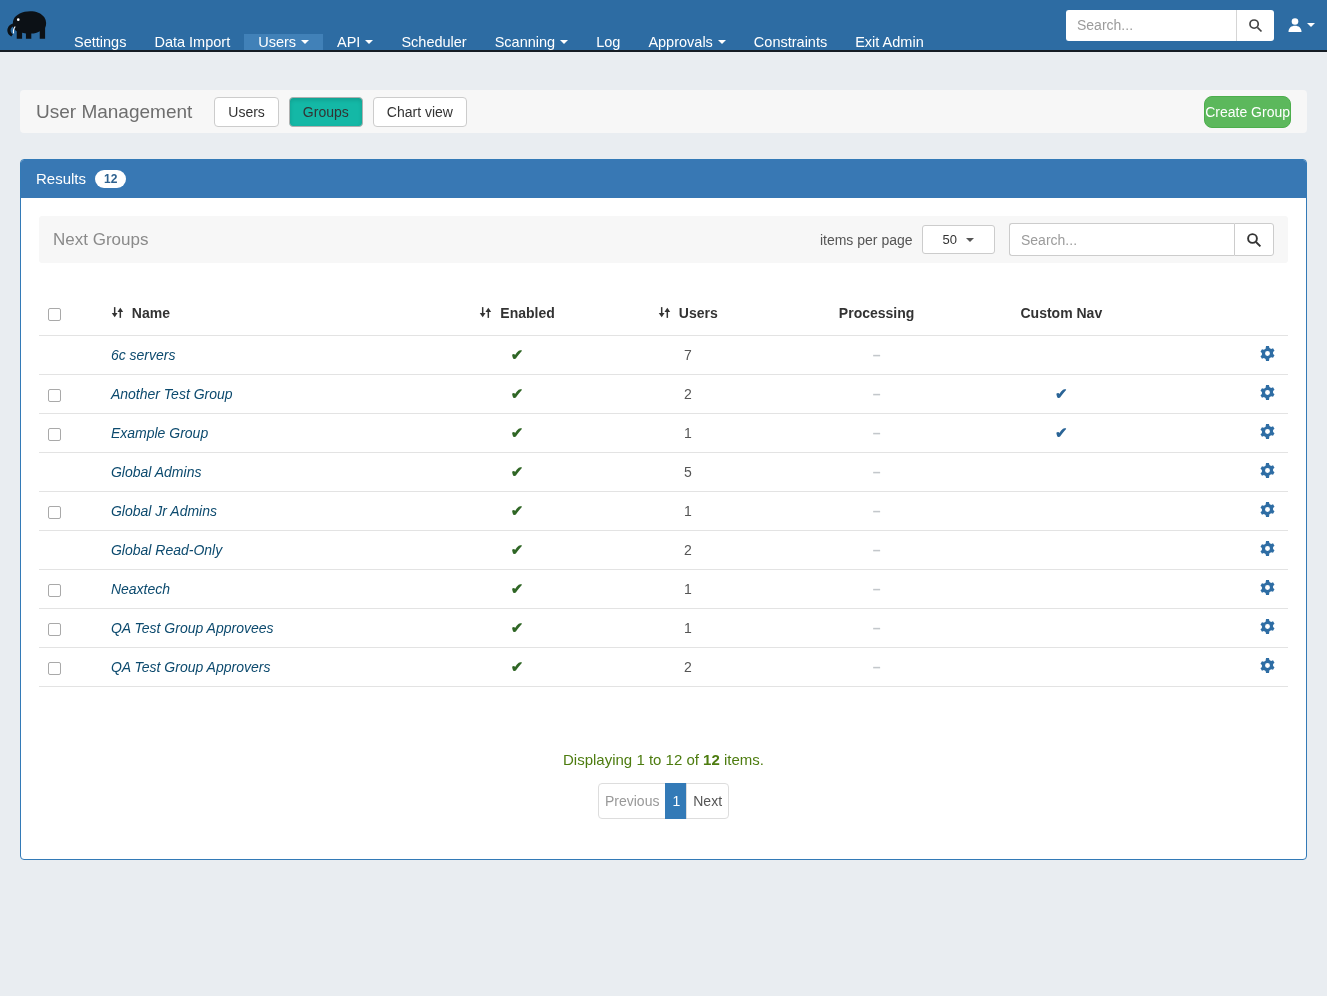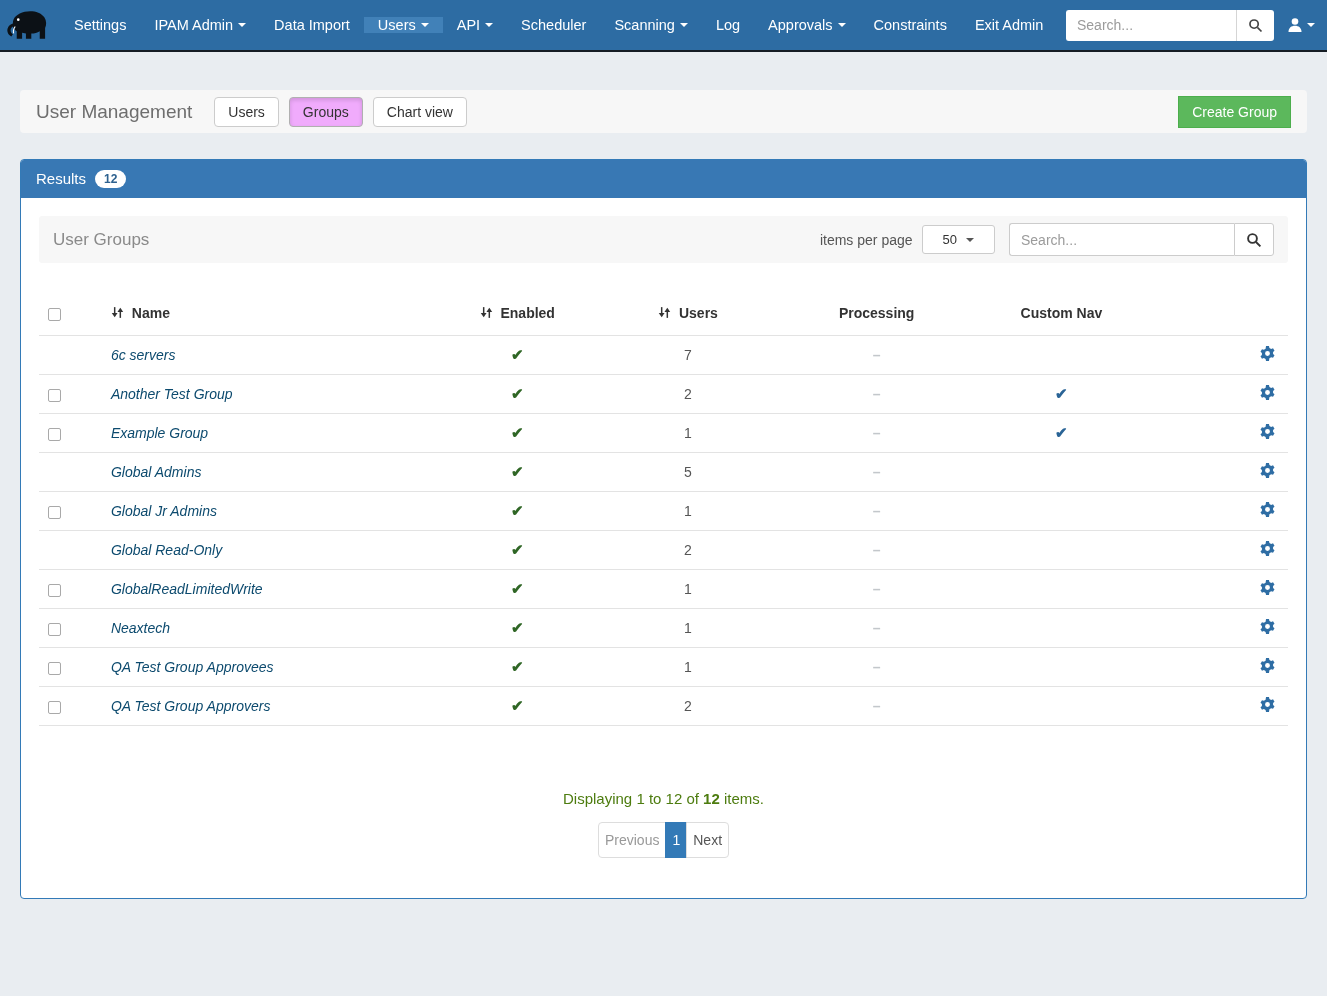--- a/index.html
+++ b/index.html
@@ -10,21 +10,21 @@
     font-family:"Liberation Sans", sans-serif;
     color:#333;
   }
   
   .navbar {
     height:52px; background:#2d6ca3;
     border-bottom:2px solid #161d24;
     display:flex; align-items:stretch;
   }
   .brand { display:flex; align-items:center; padding:0 8px 0 6px; }
-  .nav-items { display:flex; align-items:center; }
+  .nav-items { display:flex; align-items:flex-end; }
   .nav-item {
     display:flex; align-items:center; padding:0 14px;
     color:#fff; font-size:14.5px; text-decoration:none; cursor:pointer; white-space:nowrap;
   }
   .nav-item.active { background:#4181b8; }
   .caret {
     display:inline-block; width:0; height:0; margin-left:5px;
     border-left:4px solid transparent; border-right:4px solid transparent;
     border-top:4px solid #fff; align-self:center;
   }
@@ -50,26 +50,26 @@
     padding:5px 16px; min-height:43px;
     display:flex; align-items:center;
   }
   .page-title { font-size:19px; color:#6e6e6e; margin-right:22px; }
   .tab-btn {
     background:#fff; border:1px solid #ccc; border-radius:4px;
     padding:6px 13px; font-size:14px; color:#333; margin-right:10px; cursor:pointer;
     font-family:"Liberation Sans", sans-serif;
   }
   .tab-btn.active {
-    background:#f0abfc; border-color:#b0b0b0;
+    background:#14b8a6; border-color:#b0b0b0;
     box-shadow:inset 0 2px 4px rgba(0,0,0,.14);
   }
   .create-btn {
     margin-left:auto; background:#5cb85c; border:1px solid #4cae4c; color:#fff;
-    border-radius:0; padding:7px 13px; font-size:14px; cursor:pointer;
+    border-radius:8px; padding:7px 0; font-size:14px; cursor:pointer;
     font-family:"Liberation Sans", sans-serif;
   }
 
   
   .panel {
     margin-top:26px; margin-bottom:19px;
     background:#fff; border:1px solid #337ab7; border-radius:4px;
   }
   .panel-heading {
     background:#3878b4; color:#fff; padding:10px 15px;
@@ -152,24 +152,20 @@
   <div class="brand">
     <svg width="46" height="36" viewBox="0 0 60 44">
       <path fill="#0c1116" d="M18 7 C28 2 44 3 50 12 C53 17 53 22 51 26 L51 40 L44 40 L44 30 C41 32 37 33 33 33 L33 40 L26 40 L26 33 L21 32 L21 40 L14 40 L14 30 C12 29 10 27 9 24 C7 25 6 27 6 29 C6 31 7 33 9 34 L7 37 C3 35 1 31 2 27 C3 23 6 21 9 20 C9 14 12 10 18 7 Z"></path>
       <circle cx="16" cy="15" r="1.7" fill="#ffffff"></circle>
       <path d="M12 24 C10 27 9 30 10 33" stroke="#ffffff" stroke-width="1.4" fill="none"></path>
     </svg>
   </div>
   <div class="nav-items">
     <a class="nav-item">
         <span>Settings</span>
-      </a>
-    <a class="nav-item">
-        <span>IPAM Admin</span>
-        <span class="caret"></span>
       </a>
     <a class="nav-item">
         <span>Data Import</span>
       </a>
     <a class="nav-item active">
         <span>Users</span>
         <span class="caret"></span>
       </a>
     <a class="nav-item">
         <span>API</span>
@@ -227,21 +223,21 @@
   </div>
 
   <div class="panel">
     <div class="panel-heading">
       <span>Results</span>
       <span class="badge">12</span>
     </div>
     <div class="panel-body">
 
       <div class="toolbar">
-        <span class="toolbar-title">User Groups</span>
+        <span class="toolbar-title">Next Groups</span>
         <div class="toolbar-right">
           <span class="ipp-label">items per page</span>
           <div class="ipp-select">
             <span>50</span>
             <span class="sel-caret"></span>
           </div>
           <div class="search-group">
             <input type="text" placeholder="Search..." style="">
             <button>
               <svg width="16" height="16" viewBox="0 0 16 16">
@@ -361,31 +357,20 @@
               <td class="c"><span class="check green"></span></td>
               <td class="c">2</td>
               <td class="c"><span class="dash"></span></td>
               <td class="c"></td>
               <td class="gear-cell"><button class="gear-btn"><svg width="17" height="17" viewBox="0 0 16 16">
                     <path fill="#2e6da4" fill-rule="evenodd" d="M9.4 1l.4 1.8c.6.2 1.1.5 1.6.9l1.8-.6 1.4 2.4-1.4 1.2c.1.6.1 1.2 0 1.8l1.4 1.2-1.4 2.4-1.8-.6c-.5.4-1 .7-1.6.9L9.4 15H6.6l-.4-1.8c-.6-.2-1.1-.5-1.6-.9l-1.8.6-1.4-2.4 1.4-1.2c-.1-.6-.1-1.2 0-1.8L1.4 6.3l1.4-2.4 1.8.6c.5-.4 1-.7 1.6-.9L6.6 1h2.8zM8 10.3a2.3 2.3 0 1 0 0-4.6 2.3 2.3 0 0 0 0 4.6z"></path>
                   </svg></button></td>
             </tr>
           <tr>
               <td class="cb-cell"><span class="checkbox"></span></td>
-              <td><a class="group-link">GlobalReadLimitedWrite</a></td>
-              <td class="c"><span class="check green"></span></td>
-              <td class="c">1</td>
-              <td class="c"><span class="dash"></span></td>
-              <td class="c"></td>
-              <td class="gear-cell"><button class="gear-btn"><svg width="17" height="17" viewBox="0 0 16 16">
-                    <path fill="#2e6da4" fill-rule="evenodd" d="M9.4 1l.4 1.8c.6.2 1.1.5 1.6.9l1.8-.6 1.4 2.4-1.4 1.2c.1.6.1 1.2 0 1.8l1.4 1.2-1.4 2.4-1.8-.6c-.5.4-1 .7-1.6.9L9.4 15H6.6l-.4-1.8c-.6-.2-1.1-.5-1.6-.9l-1.8.6-1.4-2.4 1.4-1.2c-.1-.6-.1-1.2 0-1.8L1.4 6.3l1.4-2.4 1.8.6c.5-.4 1-.7 1.6-.9L6.6 1h2.8zM8 10.3a2.3 2.3 0 1 0 0-4.6 2.3 2.3 0 0 0 0 4.6z"></path>
-                  </svg></button></td>
-            </tr>
-          <tr>
-              <td class="cb-cell"><span class="checkbox"></span></td>
               <td><a class="group-link">Neaxtech</a></td>
               <td class="c"><span class="check green"></span></td>
               <td class="c">1</td>
               <td class="c"><span class="dash"></span></td>
               <td class="c"></td>
               <td class="gear-cell"><button class="gear-btn"><svg width="17" height="17" viewBox="0 0 16 16">
                     <path fill="#2e6da4" fill-rule="evenodd" d="M9.4 1l.4 1.8c.6.2 1.1.5 1.6.9l1.8-.6 1.4 2.4-1.4 1.2c.1.6.1 1.2 0 1.8l1.4 1.2-1.4 2.4-1.8-.6c-.5.4-1 .7-1.6.9L9.4 15H6.6l-.4-1.8c-.6-.2-1.1-.5-1.6-.9l-1.8.6-1.4-2.4 1.4-1.2c-.1-.6-.1-1.2 0-1.8L1.4 6.3l1.4-2.4 1.8.6c.5-.4 1-.7 1.6-.9L6.6 1h2.8zM8 10.3a2.3 2.3 0 1 0 0-4.6 2.3 2.3 0 0 0 0 4.6z"></path>
                   </svg></button></td>
             </tr>
           <tr>

